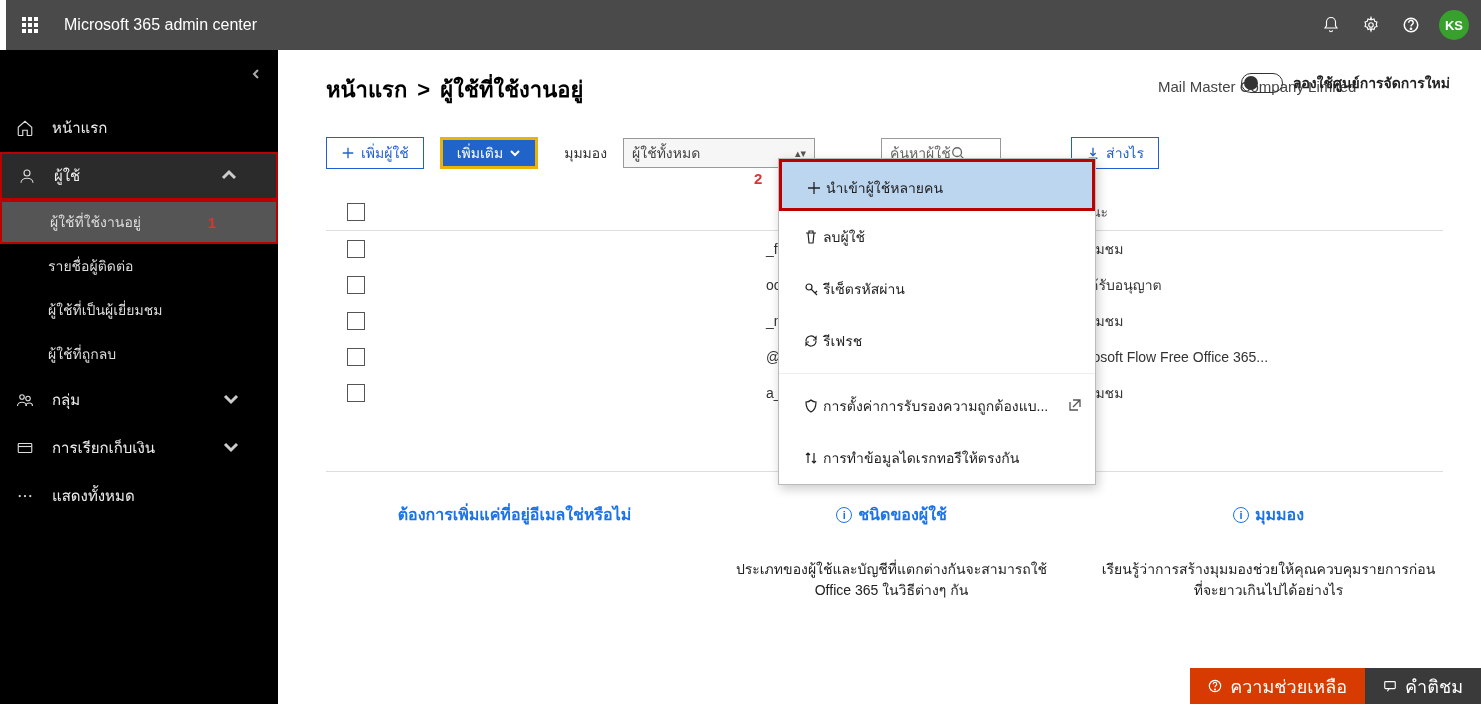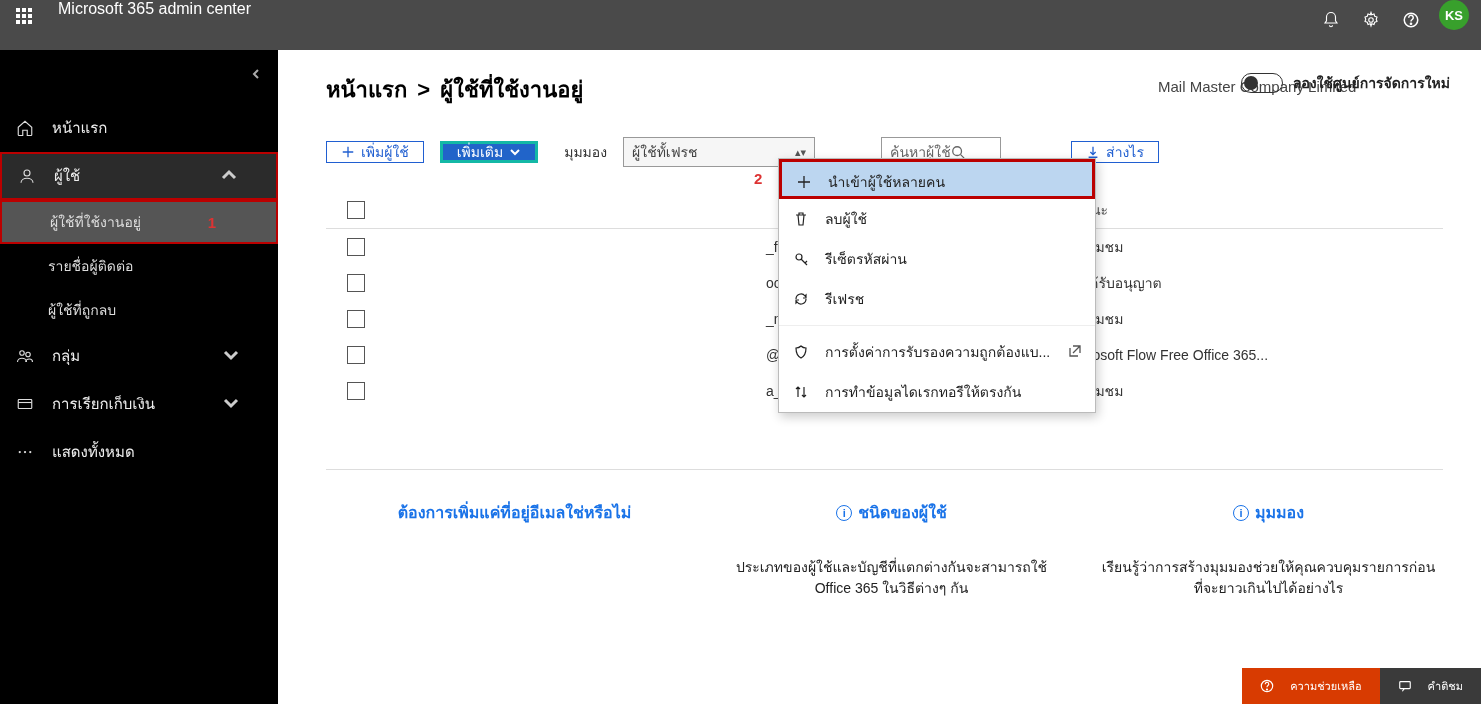--- a/index.html
+++ b/index.html
@@ -1,19 +1,19 @@
 <!DOCTYPE html>
 <html><head>
 <meta charset="utf-8">
 <style>
 * { margin: 0; padding: 0; box-sizing: border-box; font-family: "Segoe UI", -apple-system, sans-serif; }
 body { background: #fff; width: 1481px; height: 704px; overflow: hidden; position: relative; }
 
 
-.topbar { height: 50px; background: #4a4a4a; display: flex; color: #fff; padding: 0 8px; }
+.topbar { height: 50px; background: #4a4a4a; display: flex; align-items: center; color: #fff; padding: 0 8px; margin-left: 6px; }
 .waffle { width: 32px; height: 32px; display: flex; align-items: center; justify-content: center; cursor: pointer; }
 .waffle svg { width: 16px; height: 16px; }
 .app-title { margin-left: 18px; font-size: 16px; font-weight: 400; }
 .topbar-spacer { flex: 1; }
 .topbar-icon { width: 40px; height: 40px; display: flex; align-items: center; justify-content: center; cursor: pointer; }
 .avatar { width: 30px; height: 30px; border-radius: 50%; background: #38a02c; color: #fff; font-size: 13px; font-weight: 600; display: flex; align-items: center; justify-content: center; margin-left: 8px; margin-right: 4px; }
 
 
 .shell { display: flex; height: calc(704px - 50px); }
 .sidebar { width: 278px; background: #000; color: #ccc; position: relative; }
@@ -31,34 +31,34 @@
 .main { flex: 1; padding: 22px 38px 0 48px; position: relative; background: #fff; overflow: hidden; }
 .breadcrumb { font-size: 22px; color: #000000; font-weight: 700; }
 .breadcrumb .sep { margin: 0 4px; }
 .org { position: absolute; top: 28px; left: 880px; color: #444; font-size: 15px; }
 .toggle-wrap { position: absolute; top: 22px; right: 31px; display: flex; align-items: center; }
 .toggle { width: 42px; height: 20px; border: 1px solid #333; border-radius: 10px; position: relative; margin-right: 10px; }
 .toggle::after { content: ""; position: absolute; left: 2px; top: 2px; width: 14px; height: 14px; background: #333; border-radius: 50%; }
 .toggle-label { font-size: 14px; font-weight: 600; color: #222; }
 
 .toolbar { margin-top: 30px; display: flex; align-items: center; gap: 16px; }
-.btn { height: 22px; border: 1px solid #205fd1; color: #205fd1; background: #fff; padding: 0 14px; display: flex; align-items: center; font-size: 14px; cursor: pointer; gap: 6px; }
+.btn { height: 32px; border: 1px solid #205fd1; color: #205fd1; background: #fff; padding: 0 14px; display: flex; align-items: center; font-size: 14px; cursor: pointer; gap: 6px; }
 .btn.primary { background: #205fd1; color: #fff; }
-.btn.primary.hl { background: #2164c9; border: 3px solid #14b8a6; }
+.btn.primary.hl { background: #2164c9; border: 3px solid #eab308; }
 .viewlbl { font-size: 14px; color: #333; margin-left: 10px; }
 .sel { height: 30px; border: 1px solid #999; width: 192px; padding: 0 8px; font-size: 14px; color: #444; background: #f6f6f6; display: flex; align-items: center; justify-content: space-between; }
 .sel .arrows { font-size: 11px; color: #555; }
 .search { margin-left: 50px; height: 30px; border: 1px solid #999; width: 120px; display: flex; align-items: center; padding: 0 8px; color: #666; font-size: 14px; justify-content: flex-start; }
 .export { margin-left: 54px; }
 
 .annot2 { position: absolute; left: 476px; top: 120px; color: #d33; font-weight: 600; font-size: 15px; }
 
 
 .menu { position: absolute; left: 500px; top: 108px; width: 318px; background: #fff; border: 1px solid #bbb; box-shadow: 2px 4px 10px rgba(0,0,0,.2); z-index: 10; }
-.menu-item { height: 40px; display: flex; align-items: center; padding: 0 14px; font-size: 14px; color: #222; cursor: pointer; gap: 16px; position: relative; }
+.menu-item { height: 52px; display: flex; align-items: center; padding: 0 24px; font-size: 14px; color: #222; cursor: pointer; gap: 4px; position: relative; }
 .menu-item.hl { background: #bcd6f0; border: 3px solid #b00; }
 .menu-item .ext { position: absolute; right: 12px; }
 .menu-item svg { width: 16px; height: 16px; flex-shrink: 0; }
 .menu-group-top { padding-top: 6px; }
 .menu-gap { border-top: 1px solid #eee; margin-top: 6px; padding-top: 6px; }
 
 
 .table { margin-top: 24px; }
 .thead { display: flex; align-items: center; height: 38px; border-bottom: 1px solid #ddd; font-size: 14px; color: #555; }
 .col-chk { width: 60px; display: flex; justify-content: center; }
@@ -74,21 +74,21 @@
 
 
 .cards { display: flex; justify-content: space-between; margin-top: 30px; gap: 40px; padding: 0 6px 0 20px; }
 .card { flex: 1; text-align: center; }
 .card-title { color: #1a73e8; font-size: 16px; font-weight: 600; margin-bottom: 32px; display: inline-flex; align-items: center; gap: 6px; }
 .card-desc { font-size: 14px; color: #222; line-height: 1.5; }
 .info-ico { width: 16px; height: 16px; border: 1.5px solid #1a73e8; border-radius: 50%; color: #1a73e8; font-size: 11px; display: inline-flex; align-items: center; justify-content: center; }
 
 
 .footer { position: absolute; bottom: 0; right: 0; display: flex; }
-.fbtn { height: 36px; padding: 0 18px; color: #fff; font-size: 11px; display: flex; align-items: center; gap: 16px; cursor: pointer; }
+.fbtn { height: 36px; padding: 0 18px; color: #fff; font-size: 18px; display: flex; align-items: center; gap: 8px; cursor: pointer; }
 .fbtn.help { background: #d83b01; }
 .fbtn.fb { background: #3a3a3a; }
 </style>
 </head>
 <body>
 
 <div class="topbar">
   <div class="waffle">
     <svg viewBox="0 0 16 16" fill="#fff">
         <rect x="0" y="0" width="4" height="4"></rect>
@@ -152,20 +152,23 @@
             </svg></span>
       </div>
       <div class="side-sub active">
         <span>ผู้ใช้ที่ใช้งานอยู่</span>
         <span class="annot">1</span>
       </div>
       <div class="side-sub">
           <span>รายชื่อผู้ติดต่อ</span>
         </div>
       <div class="side-sub">
+          <span>ผู้ใช้ที่เป็นผู้เยี่ยมชม</span>
+        </div>
+      <div class="side-sub">
           <span>ผู้ใช้ที่ถูกลบ</span>
         </div>
 
       <div class="side-item">
         <svg viewBox="0 0 24 24" fill="none" stroke="#ddd" stroke-width="1.5">
             <circle cx="8" cy="8" r="3"></circle>
             <circle cx="16" cy="10" r="3"></circle>
             <path d="M2 20c0-3 3-5 6-5s6 2 6 5"></path>
             <path d="M13 20c0-2 2-4 5-4s4 2 4 4"></path>
           </svg>
@@ -215,21 +218,21 @@
         <span>เพิ่มผู้ใช้</span>
       </div>
       <div class="btn primary hl">
         <span>เพิ่มเติม</span>
         <svg width="12" height="12" viewBox="0 0 12 12" fill="none" stroke="#fff" stroke-width="2">
             <path d="M2 4l4 4 4-4"></path>
           </svg>
       </div>
       <span class="viewlbl">มุมมอง</span>
       <div class="sel">
-        <span>ผู้ใช้ทั้เฟรช</span>
+        <span>ผู้ใช้ทั้งหมด</span>
         <span class="arrows">▴▾</span>
       </div>
       <div class="search">
         <span>ค้นหาผู้ใช้</span>
         <svg width="14" height="14" viewBox="0 0 16 16" fill="none" stroke="#666" stroke-width="1.5">
             <circle cx="7" cy="7" r="5"></circle>
             <path d="M11 11l4 4"></path>
           </svg>
       </div>
       <div class="btn export">

